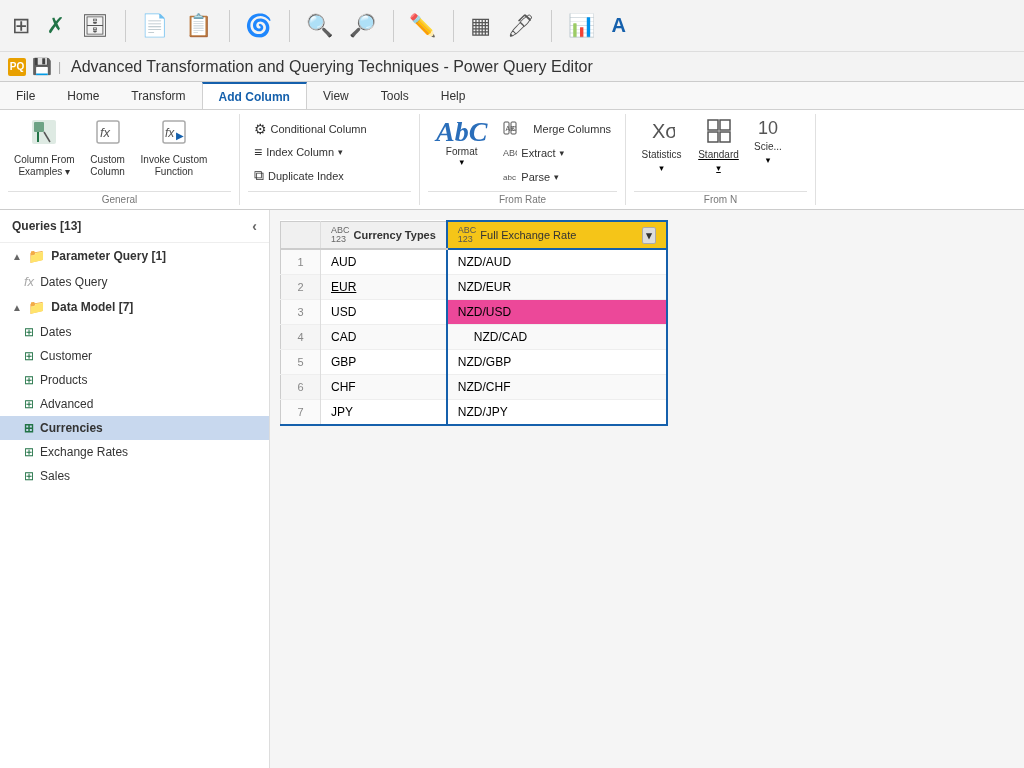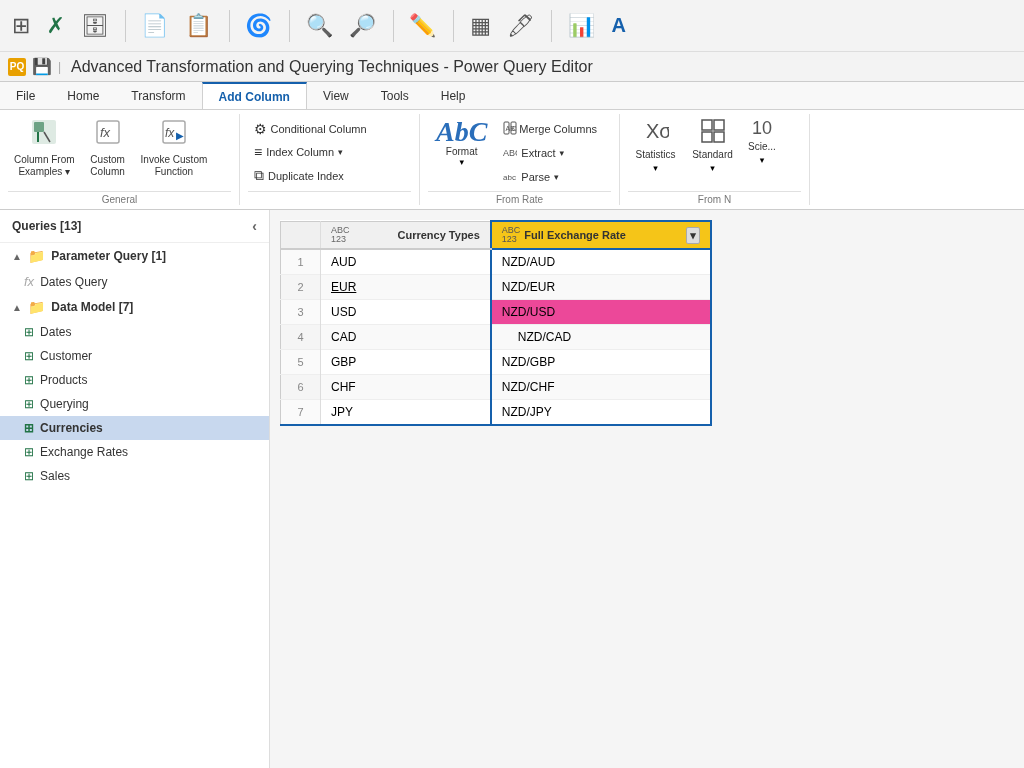--- a/index.html
+++ b/index.html
@@ -187,21 +187,21 @@
       border-bottom: 1px solid #ddd;
       display: flex;
       align-items: center;
       padding: 4px 8px;
       gap: 8px;
     }
     .top-icon { font-size: 22px; color: #555; cursor: pointer; padding: 4px; border-radius: 3px; }
     .icon-sep { width: 1px; height: 32px; background: #ccc; margin: 0 4px; }
 
     
-    .merge-row { display: flex; align-items: center; gap: 2px; justify-content: flex-end; }
+    .merge-row { display: flex; align-items: center; gap: 16px; justify-content: flex-end; }
   </style>
 </head>
 <body>
 
 <div class="top-icon-bar">
   <span class="top-icon">⊞</span>
   <span class="top-icon" style="color:#217346;">✗</span>
   <span class="top-icon">🗄</span>
   <span class="icon-sep"></span>
   <span class="top-icon">📄</span>
@@ -348,21 +348,21 @@
       <div class="ribbon-btn" style="min-width:55px;">
         <div>
           <svg width="26" height="26" viewBox="0 0 26 26">
             <text x="3" y="20" font-size="20" fill="#555">Xσ</text>
           </svg>
         </div>
         <span class="label">Statistics</span>
         <span style="font-size:9px;">▾</span>
       </div>
 
-      <div class="ribbon-btn" style="min-width:55px;">
+      <div class="ribbon-btn" style="min-width:55px;text-decoration:underline;">
         <div>
           <svg width="26" height="26" viewBox="0 0 26 26">
             <rect x="2" y="2" width="10" height="10" fill="none" stroke="#555" stroke-width="1.5"></rect>
             <rect x="14" y="2" width="10" height="10" fill="none" stroke="#555" stroke-width="1.5"></rect>
             <rect x="2" y="14" width="10" height="10" fill="none" stroke="#555" stroke-width="1.5"></rect>
             <rect x="14" y="14" width="10" height="10" fill="none" stroke="#555" stroke-width="1.5"></rect>
           </svg>
         </div>
         <span class="label">Standard</span>
         <span style="font-size:9px;">▾</span>
@@ -408,21 +408,21 @@
     <div class="sidebar-item">
       <span class="table-icon">⊞</span>
       <span>Customer</span>
     </div>
     <div class="sidebar-item">
       <span class="table-icon">⊞</span>
       <span>Products</span>
     </div>
     <div class="sidebar-item">
       <span class="table-icon">⊞</span>
-      <span>Querying</span>
+      <span>Advanced</span>
     </div>
     <div class="sidebar-item selected">
       <span class="table-icon">⊞</span>
       <span>Currencies</span>
     </div>
     <div class="sidebar-item">
       <span class="table-icon">⊞</span>
       <span>Exchange Rates</span>
     </div>
     <div class="sidebar-item">
@@ -433,29 +433,29 @@
 
   <div class="data-area">
     <table style="border-collapse:collapse; background:white; border:1px solid #ccc;">
       <thead>
         <tr>
           <th style="width:40px; background:#f0f0f0; border-bottom:2px solid #ccc; border-right:1px solid #ddd; padding:6px;"></th>
 
           <th style="background:#f0f0f0; border-bottom:2px solid #ccc; border-right:1px solid #ddd; padding:4px 10px; text-align:left;">
             <div style="display:flex;align-items:center;gap:4px;">
               <span style="font-size:9px;color:#666;line-height:1;font-weight:normal;">ABC<br>123</span>
-              <span style="font-size:11px;font-weight:600;color:#333;margin-left:44px;">Currency Types</span>
+              <span style="font-size:11px;font-weight:600;color:#333;">Currency Types</span>
             </div>
           </th>
 
           <th style="background:#f5c518; border:2.5px solid #1560ac; padding:4px 10px; text-align:left; min-width:220px;">
             <div style="display:flex;align-items:center;justify-content:space-between;gap:4px;">
               <div style="display:flex;align-items:center;gap:4px;">
                 <span style="font-size:9px;color:#555;line-height:1;font-weight:normal;">ABC<br>123</span>
-                <span style="font-size:11px;font-weight:700;color:#333;">Full Exchange Rate</span>
+                <span style="font-size:11px;font-weight:400;color:#333;">Full Exchange Rate</span>
               </div>
               <span style="font-size:11px;color:#333; background:#ddd; border:1px solid #aaa; padding:1px 3px; border-radius:2px;">▾</span>
             </div>
           </th>
         </tr>
       </thead>
       <tbody>
         <tr style="border-bottom:1px solid #eee;">
           <td style="text-align:center;color:#888;font-size:11px;padding:5px;border-right:1px solid #ddd;background:#fafafa;">1</td>
           <td style="padding:5px 10px;border-right:1px solid #eee;font-size:12px;">AUD</td>

